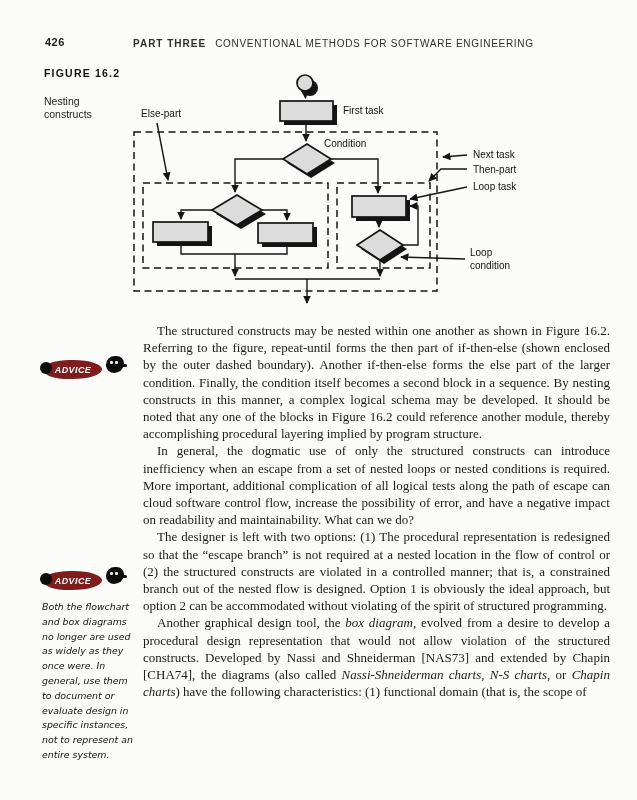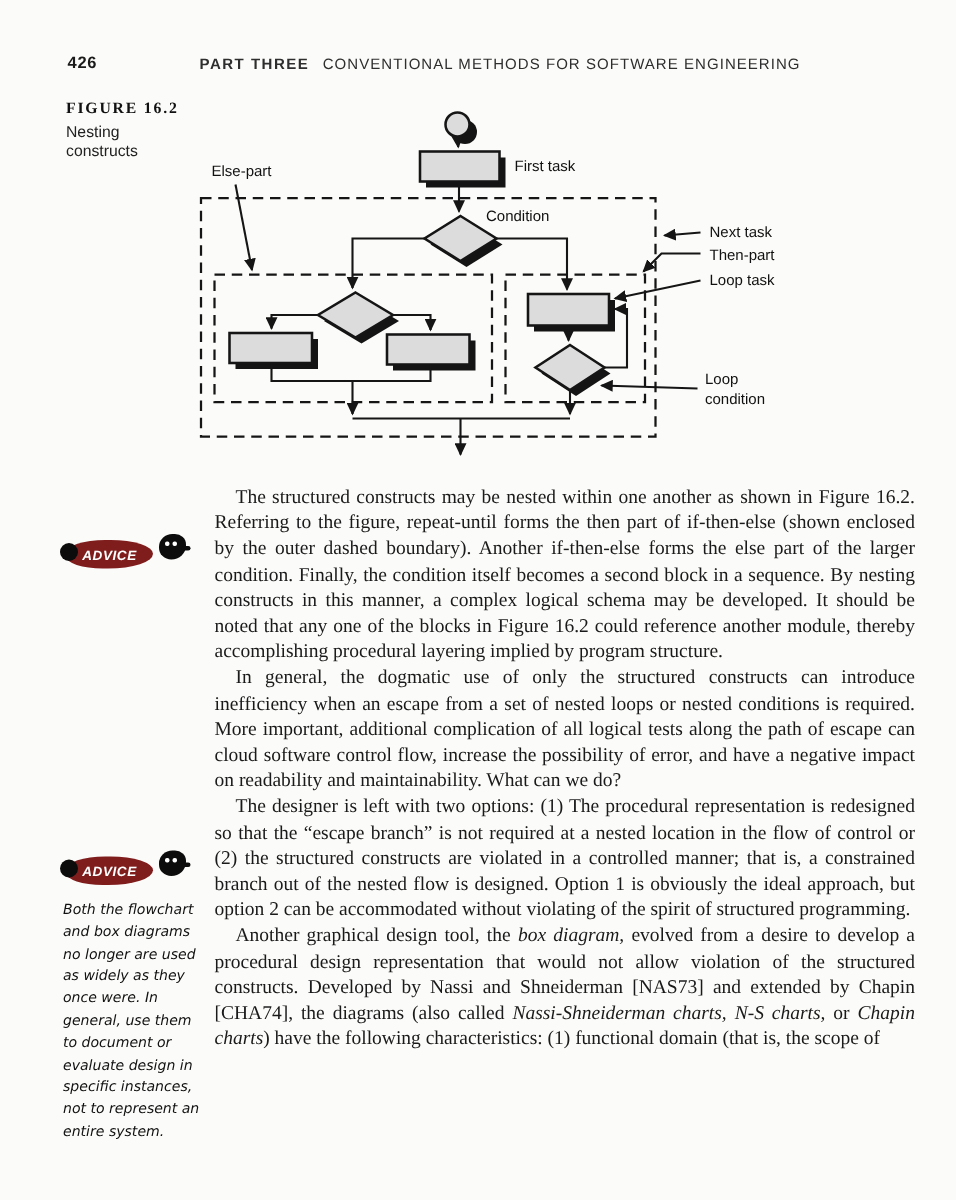--- a/index.html
+++ b/index.html
@@ -7,22 +7,22 @@
   .page{position:absolute;inset:0;}
 
   
   .hdr{position:absolute;top:36px;left:0;width:637px;font-family:"Liberation Sans",sans-serif;}
   .hdr .pgnum{position:absolute;left:45px;top:0;font-family:"Liberation Sans",sans-serif;font-weight:bold;font-size:11px;letter-spacing:.5px;}
   .hdr .run{position:absolute;left:133px;top:2px;font-size:10px;letter-spacing:.7px;color:#2e2e2e;white-space:nowrap;}
   .hdr .run b{font-weight:bold;margin-right:9px;letter-spacing:1px;}
 
   
   .figcap{position:absolute;left:44px;top:67px;width:80px;}
-  .figcap .fignum{font-family:Liberation Serif, serif;font-weight:bold;font-size:10.5px;letter-spacing:1.2px;color:#111;}
-  .figcap .figtitle{font-family:"Liberation Sans",sans-serif;font-size:10.5px;color:#222;margin-top:4px;line-height:12.5px;width:62px;}
+  .figcap .fignum{font-family:Liberation Sans, sans-serif;font-weight:bold;font-size:10.5px;letter-spacing:1.2px;color:#111;}
+  .figcap .figtitle{font-family:"Liberation Sans",sans-serif;font-size:10.5px;color:#222;margin-top:16px;line-height:12.5px;width:62px;}
 
   
   svg.flow{position:absolute;left:0;top:0;}
   .ln{stroke:#151515;stroke-width:1.4;fill:none;}
   .arr{marker-end:url(#ah);}
   .dash{stroke:#151515;stroke-width:1.5;fill:none;stroke-dasharray:7 4.5;}
   .shape{fill:#dcdcdc;stroke:#151515;stroke-width:1.7;}
   .shadow{fill:#141414;stroke:none;}
   .flbl{font-family:"Liberation Sans",sans-serif;font-size:10px;fill:#111;}
 

